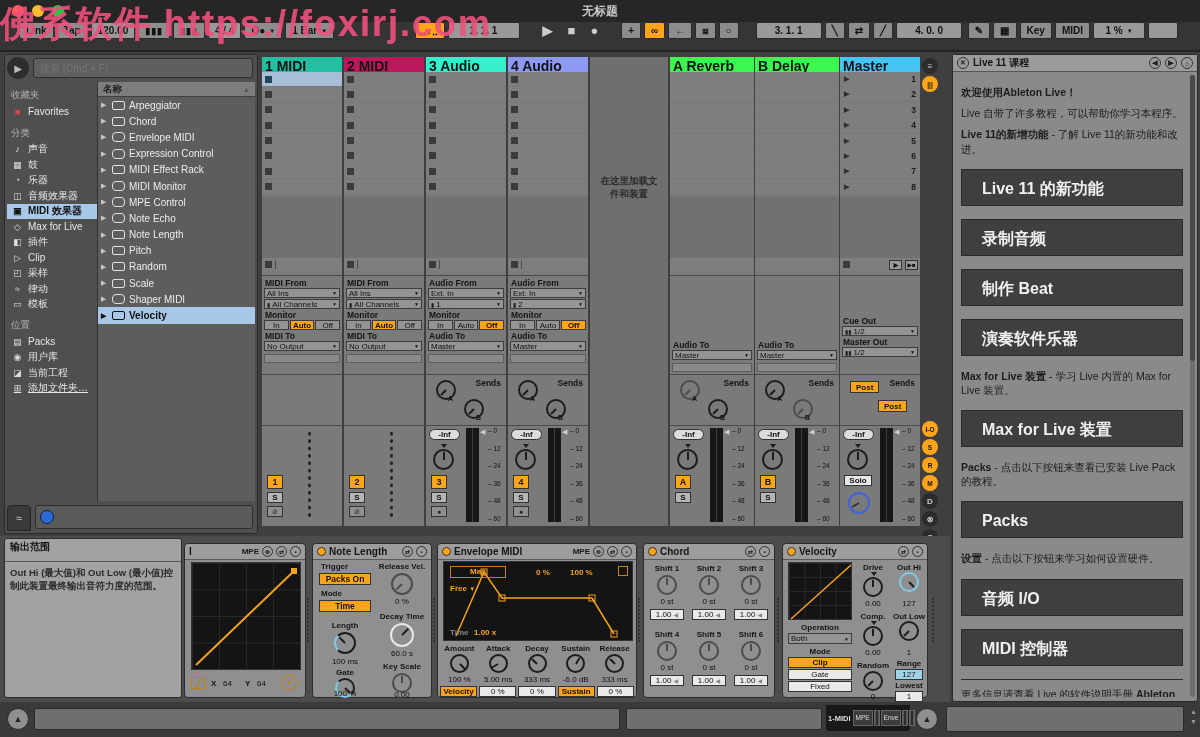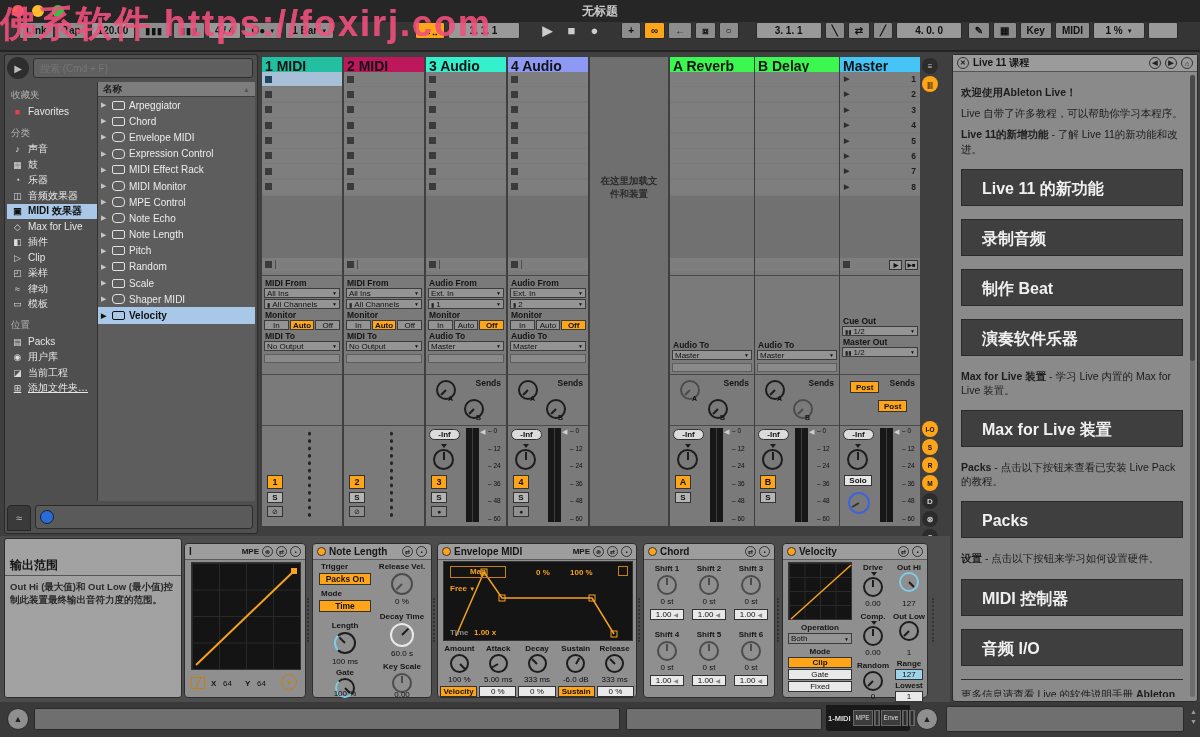--- a/index.html
+++ b/index.html
@@ -101,21 +101,21 @@
 .dots{position:absolute;left:44px;top:4px;width:7px;height:88px;background-image:radial-gradient(circle,#242424 1.6px,transparent 1.8px);background-size:7px 7.4px;background-position:center top}
 #dropcol{position:absolute;top:0;width:78px;height:469px;background:#6f6f6f;color:#2c2c2c;font-size:9.5px;text-align:center;padding:118px 6px 0;font-weight:bold}
 
 #toggles{position:absolute;left:922px;top:58px;width:20px}
 .circ{width:16px;height:16px;border-radius:50%;background:#ffa519;color:#111;font-size:6.5px;font-weight:bold;display:flex;align-items:center;justify-content:center;margin-bottom:2px}
 .circ.dark{background:#2c2c2c;color:#ccc;font-size:8px}
 .mbtn{width:13px;height:10px;background:#9a9a9a;border:1px solid #333;font-size:6px;color:#111;text-align:center;line-height:8px}
 
 #devarea{position:absolute;left:0;top:536px;width:950px;height:166px;background:#4c4c4c}
 #infobox{position:absolute;left:4px;top:2px;width:178px;height:160px;background:#a2a2a2;border:1px solid #2c2c2c;border-radius:3px}
-#infobox .ih{height:23px;border-bottom:1px solid #555;font-size:12px;font-weight:bold;color:#151515;padding:18px 5px}
+#infobox .ih{height:23px;border-bottom:1px solid #555;font-size:10px;font-weight:bold;color:#151515;padding:1px 5px}
 #infobox .ib{padding:5px;font-size:9.5px;font-weight:bold;color:#2a2a2a;line-height:1.35}
 .dev{position:absolute;top:7px;height:155px;background:#8f8f8f;border:1px solid #2c2c2c;border-radius:4px}
 .dtitle{height:16px;background:#9d9d9d;border-bottom:1px solid #5a5a5a;border-radius:4px 4px 0 0;display:flex;align-items:center;padding:0 4px;gap:3px;font-size:10px;font-weight:bold;color:#151515;white-space:nowrap}
 .dtitle .sp{flex:1}
 .led{width:9px;height:9px;border-radius:50%;background:#ffa519;border:1.5px solid #333;flex:none}
 .dico{width:11px;height:11px;border:1px solid #333;border-radius:50%;font-size:6px;display:flex;align-items:center;justify-content:center;color:#222;flex:none}
 .badge{font-size:8px}
 .dbody{position:absolute;left:0;top:16px;right:0;bottom:0}
 .blackpad{position:absolute;background:#141414;border:1px solid #333;background-image:linear-gradient(#282828 1px,transparent 1px),linear-gradient(90deg,#282828 1px,transparent 1px);background-size:25% 25%}
 .klbl{position:absolute;font-size:8px;font-weight:bold;color:#151515;text-align:center;white-space:nowrap}
@@ -1189,22 +1189,22 @@
       <p><span class="lnk">Live 11的新增功能</span><span> - 了解 Live 11的新功能和改进。</span></p>
       <button class="hbtn">Live 11 的新功能</button>
       <button class="hbtn">录制音频</button>
       <button class="hbtn">制作 Beat</button>
       <button class="hbtn">演奏软件乐器</button>
       <p><span class="b">Max for Live 装置</span><span> - 学习 Live 内置的 Max for Live 装置。</span></p>
       <button class="hbtn">Max for Live 装置</button>
       <p><span class="b">Packs</span><span> - 点击以下按钮来查看已安装 Live Pack 的教程。</span></p>
       <button class="hbtn">Packs</button>
       <p><span class="b">设置</span><span> - 点击以下按钮来学习如何设置硬件。</span></p>
+      <button class="hbtn">音频 I/O</button>
       <button class="hbtn">MIDI 控制器</button>
-      <button class="hbtn">音频 I/O</button>
       <hr id="helpdiv">
       <p><span>更多信息请查看 Live 的软件说明手册 </span><span class="ulnk">Ableton 参考手册</span></p>
     </div>
     <div id="hscroll">
         <div id="hthumb"></div>
       </div>
   </div>
 
   <div id="statusbar">
     <div class="sbcirc" style="left:7px;top:6px">▲</div>

